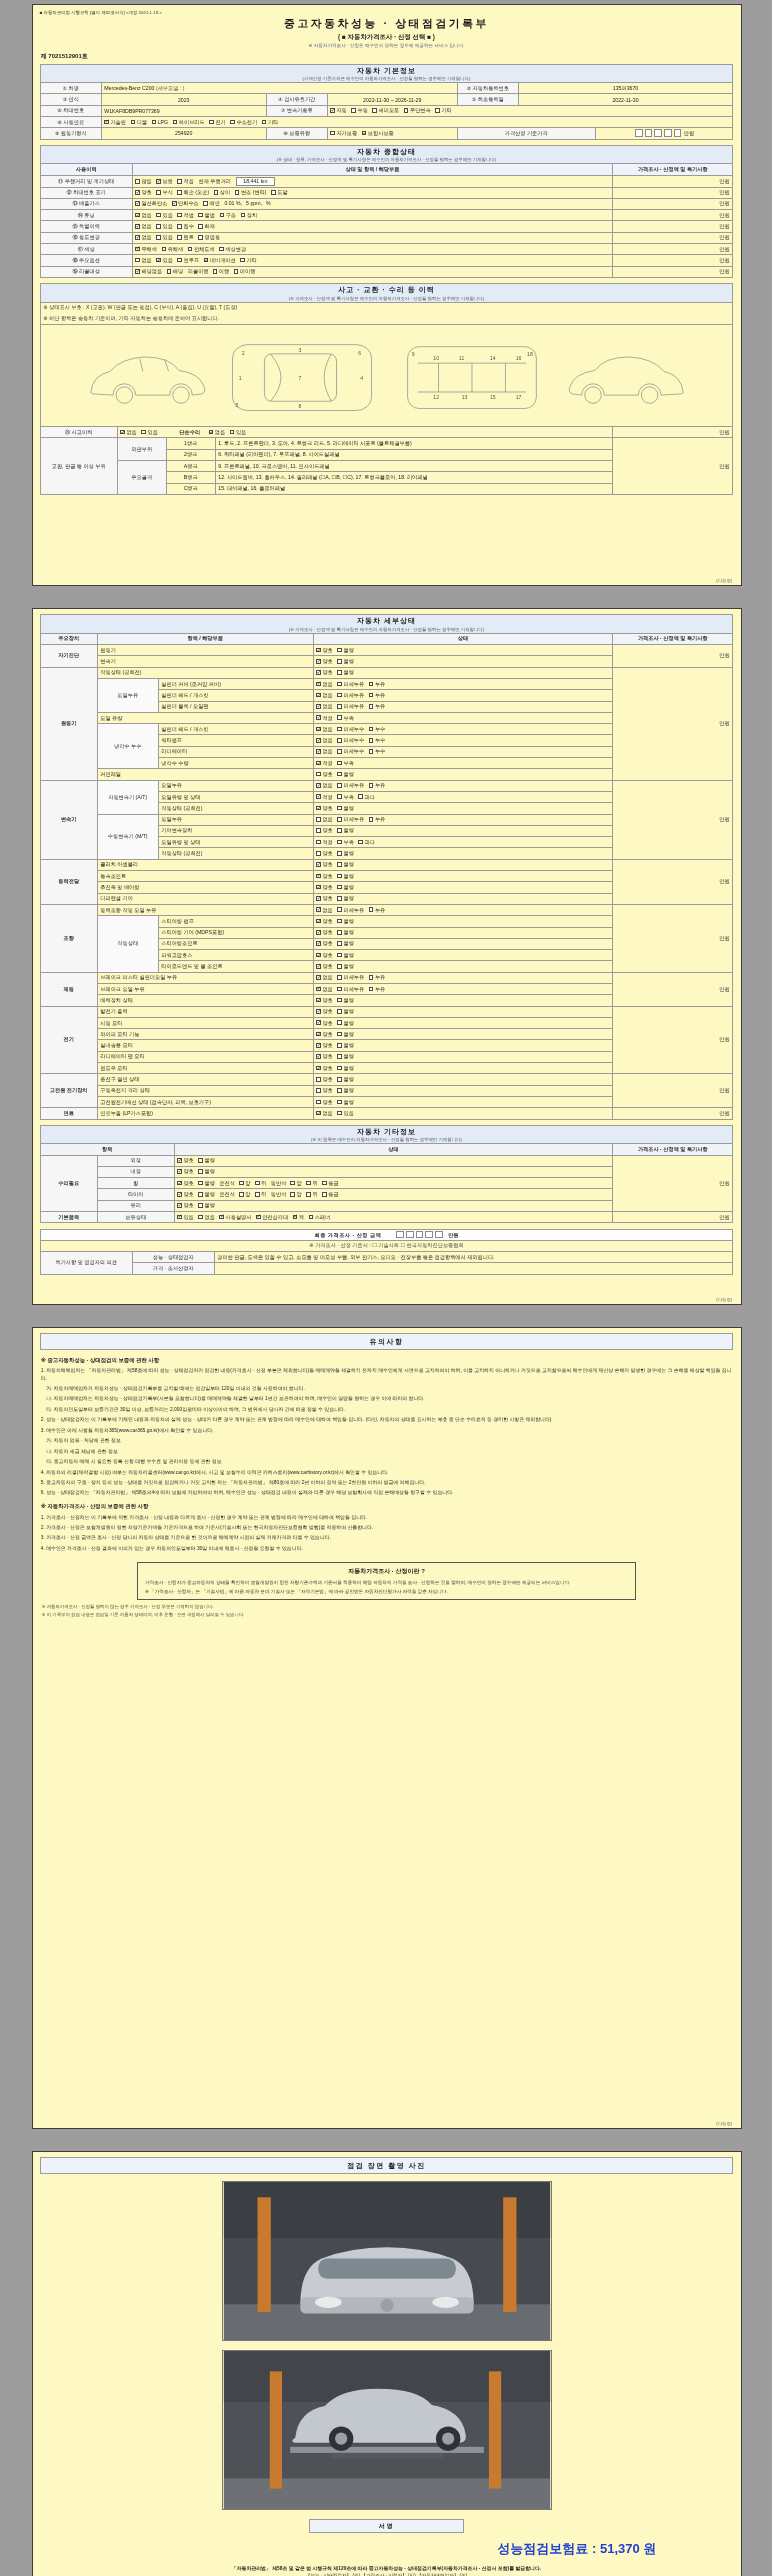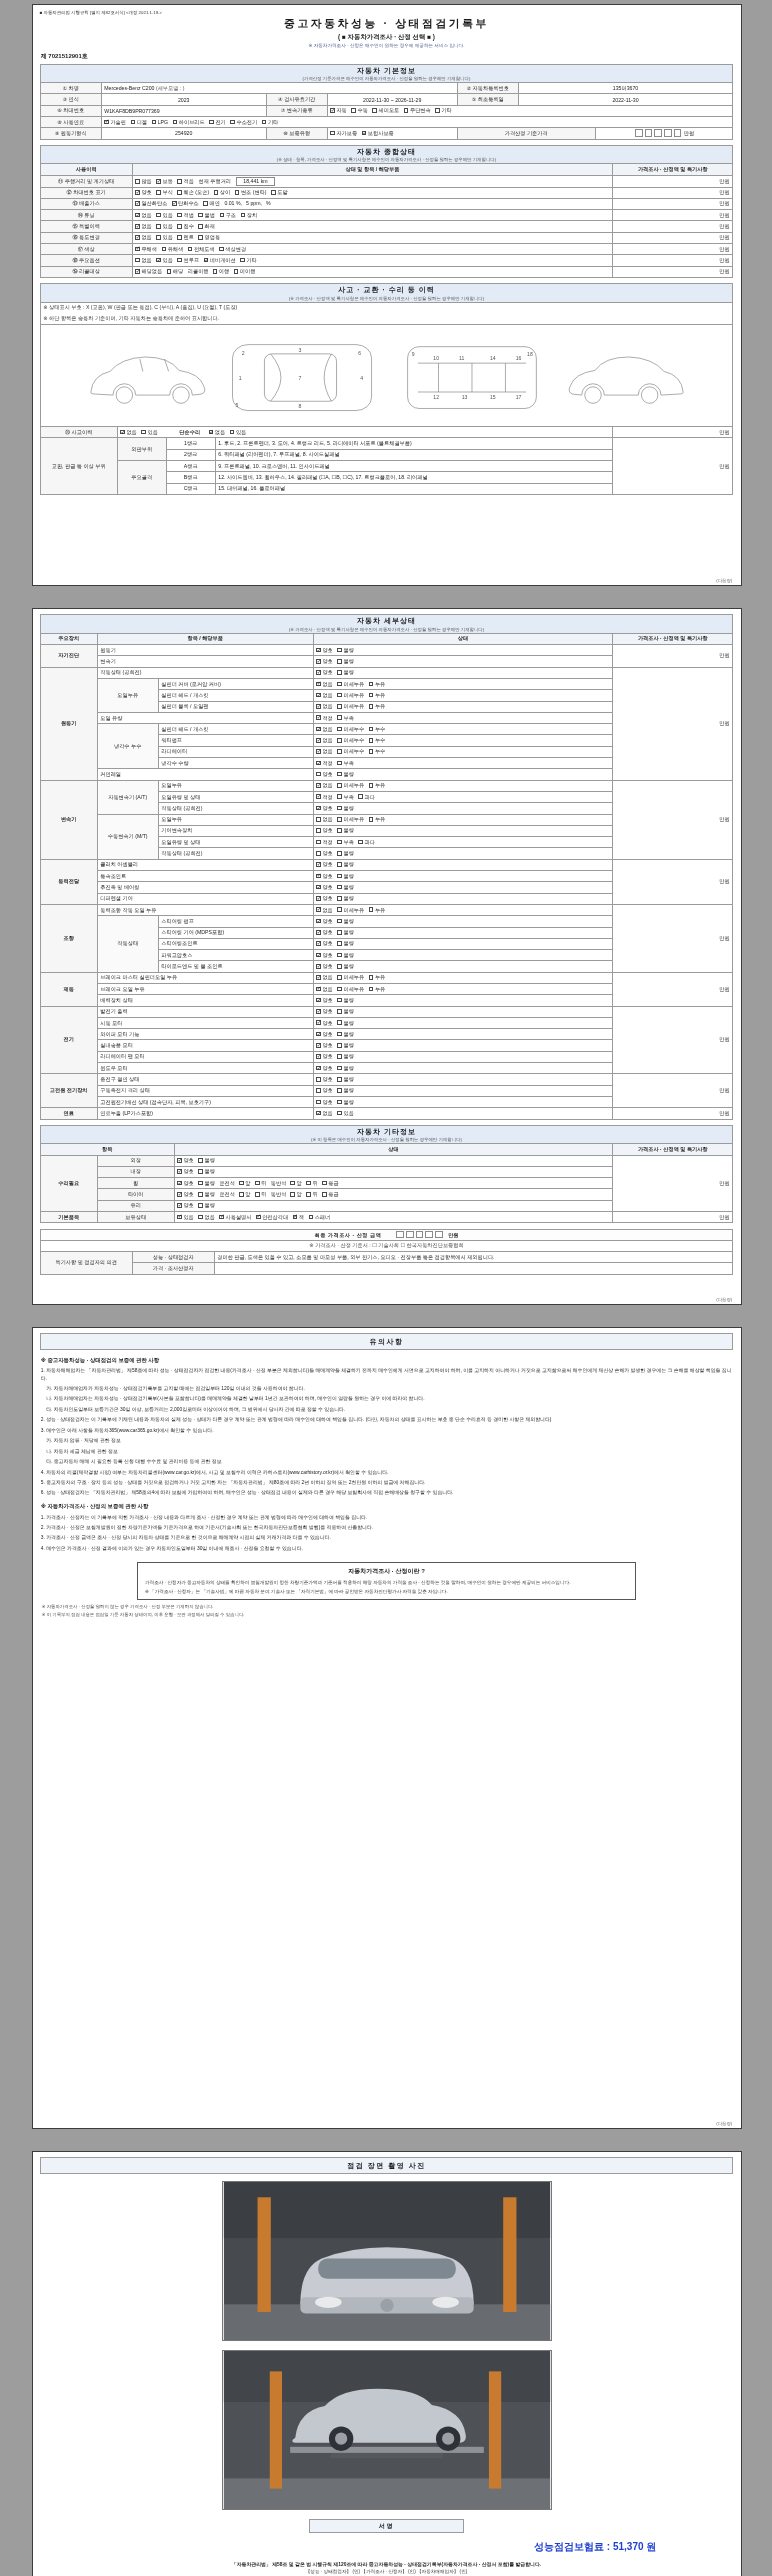--- a/index.html
+++ b/index.html
@@ -1,19 +1,19 @@
 <!DOCTYPE html>
 <html style="font-size:8.2px"><head>
 <meta charset="utf-8">
 <style>
   * { margin:0; padding:0; box-sizing:border-box; }
   html,body { width:773px; }
   body { height:2576px; background:#9d9d9d; font-family:"Liberation Sans","DejaVu Sans",sans-serif; color:#1c1c1c; overflow:hidden; }
   .wrap { padding-top:4.1px; }
-  .page { width:710px; margin:0 auto 22px; background:#ffffff; border:0.5px solid #3c3c3c; padding:5.2px 7.2px 10.3px; position:relative; }
+  .page { width:710px; margin:0 auto 22px; background:#fef9c3; border:0.5px solid #3c3c3c; padding:5.2px 7.2px 10.3px; position:relative; }
   .nextpage { position:absolute; right:8.2px; bottom:2.6px; font-size:4.4px; color:#666; }
   .formref { font-size:4.4px; color:#333; }
   .title { text-align:center; font-size:10.8px; font-weight:bold; letter-spacing:2.6px; margin-top:2.1px; }
   .subtitle { text-align:center; font-size:6.4px; font-weight:bold; margin-top:1.5px; }
   .subnote { text-align:center; font-size:4.6px; color:#4a5a8a; margin:1.5px 0 4.1px; }
   .docno { font-size:6px; font-weight:bold; margin:1px 0 2.1px 1px; }
   table.f { width:100%; border-collapse:collapse; table-layout:fixed; margin-bottom:5.2px; }
   table.f th, table.f td { border:0.5px solid #9b9b9b; font-size:5.2px; padding:1px 2.6px; height:11.3px; vertical-align:middle; word-break:keep-all; }
   .sechead { background:#e2ebf6; text-align:center; padding:1.5px; }
   .sechead .t { font-size:7px; font-weight:bold; letter-spacing:1px; }
@@ -41,21 +41,21 @@
   .opcell { font-size:4.9px; text-align:left; padding:2.1px 4.1px; height:15.5px; }
   .band { border:0.5px solid #9b9b9b; background:#eef3f9; text-align:center; font-weight:bold; font-size:7px; letter-spacing:1.5px; padding:2.6px 0; margin-bottom:5.2px; }
   .nhead { font-weight:bold; font-size:5.4px; margin:6.2px 1px 3.1px; }
   .nitem { font-size:4.9px; line-height:1.6; margin:2.6px 1px; white-space:pre-wrap; color:#222; }
   .infobox { width:72%; margin:9.3px auto 4.1px; border:0.5px solid #555; padding:4.1px 7.2px; }
   .infobox .bt { text-align:center; font-weight:bold; font-size:6px; margin-bottom:2.6px; }
   .infobox .bl { font-size:4.6px; line-height:1.55; color:#333; }
   .footline { font-size:4.4px; color:#444; margin:1.5px 2.1px; line-height:1.5; }
   .photos { text-align:center; margin:6.2px 0 8.2px; }
   .photo { display:block; width:330px; margin:0 auto 9.3px; border:0.5px solid #777; }
-  .feeline { text-align:right; padding-right:77px; font-size:10px; font-weight:bold; color:#1f3fd0; margin:7.2px 0 6.2px; }
+  .feeline { text-align:right; padding-right:77px; font-size:13px; font-weight:bold; color:#1f3fd0; margin:7.2px 0 6.2px; }
   .signline1 { font-size:4.9px; font-weight:bold; text-align:center; margin:2.1px 0; }
   .signline2 { font-size:4.6px; text-align:center; color:#333; margin:1px 0 3.1px; }
 </style>
 </head>
 <body>
 
 <div class="wrap">
 
   <div class="page" style="min-height:582px">
     <div class="formref">■ 자동차관리법 시행규칙 [별지 제82호서식] &lt;개정 2021.1.19.&gt;</div>

